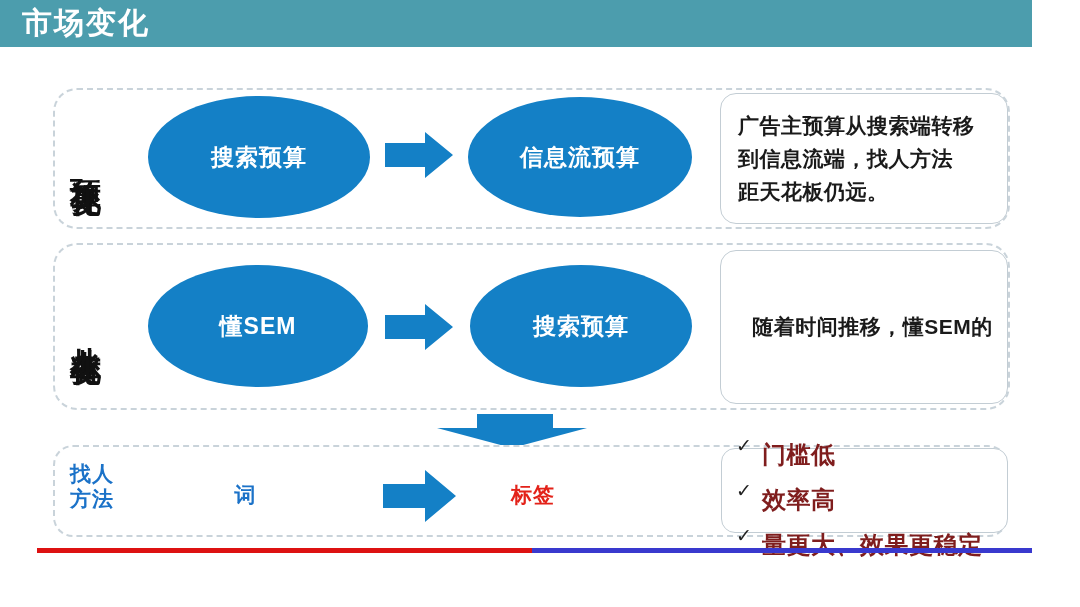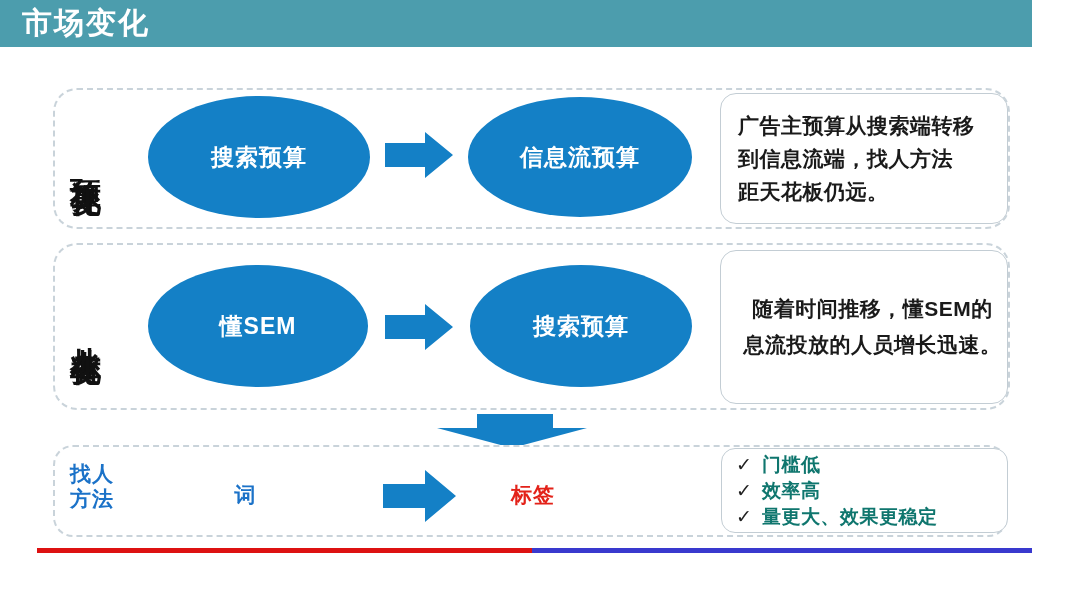--- a/index.html
+++ b/index.html
@@ -76,21 +76,21 @@
     position:absolute;left:721px;top:448px;width:287px;height:85px;
     border:1px solid #c3cdd4;border-radius:14px;box-sizing:border-box;
     display:flex;flex-direction:column;justify-content:center;
     padding-left:14px;background:#ffffff;
   }
   .check-row{display:flex;align-items:center;line-height:26px;}
   .check-row .check{
     width:26px;color:#222222;font-size:19px;font-weight:bold;flex:none;
   }
   .check-row .ctext{
-    color:#0f766e;font-size:19px;font-weight:bold;letter-spacing:0.5px;
+    color:#7f1d1d;font-size:24px;font-weight:bold;letter-spacing:0.5px;margin-top:19px;
   }
   
   .line-red{position:absolute;left:37px;top:548px;width:495px;height:5px;background:#DD1111;}
   .line-blue{position:absolute;left:532px;top:548px;width:509px;height:5px;background:#3939CE;}
 </style>
 </head>
 <body>
 
 <div class="page">
 
@@ -121,21 +121,20 @@
     <span>懂SEM</span>
   </div>
   <svg class="arrow ar2" width="68" height="46" viewBox="0 0 68 46">
     <polygon points="0,11 40,11 40,0 68,23 40,46 40,35 0,35" fill="#1480C6"></polygon>
   </svg>
   <div class="ellipse e4">
     <span>搜索预算</span>
   </div>
   <div class="note-card n2">
     <div>随着时间推移，懂SEM的</div>
-    <div>息流投放的人员增长迅速。</div>
   </div>
 
   <svg class="arrow adown" width="150" height="34" viewBox="0 0 150 34">
     <polygon points="40,0 116,0 116,14 150,14 75,34 0,14 40,14" fill="#1480C6"></polygon>
   </svg>
 
   <section class="dashed-box box3"></section>
   <div class="b-label">找人方法</div>
   <div class="b-word">词</div>
   <svg class="arrow ar3" width="73" height="56" viewBox="0 0 73 56">

